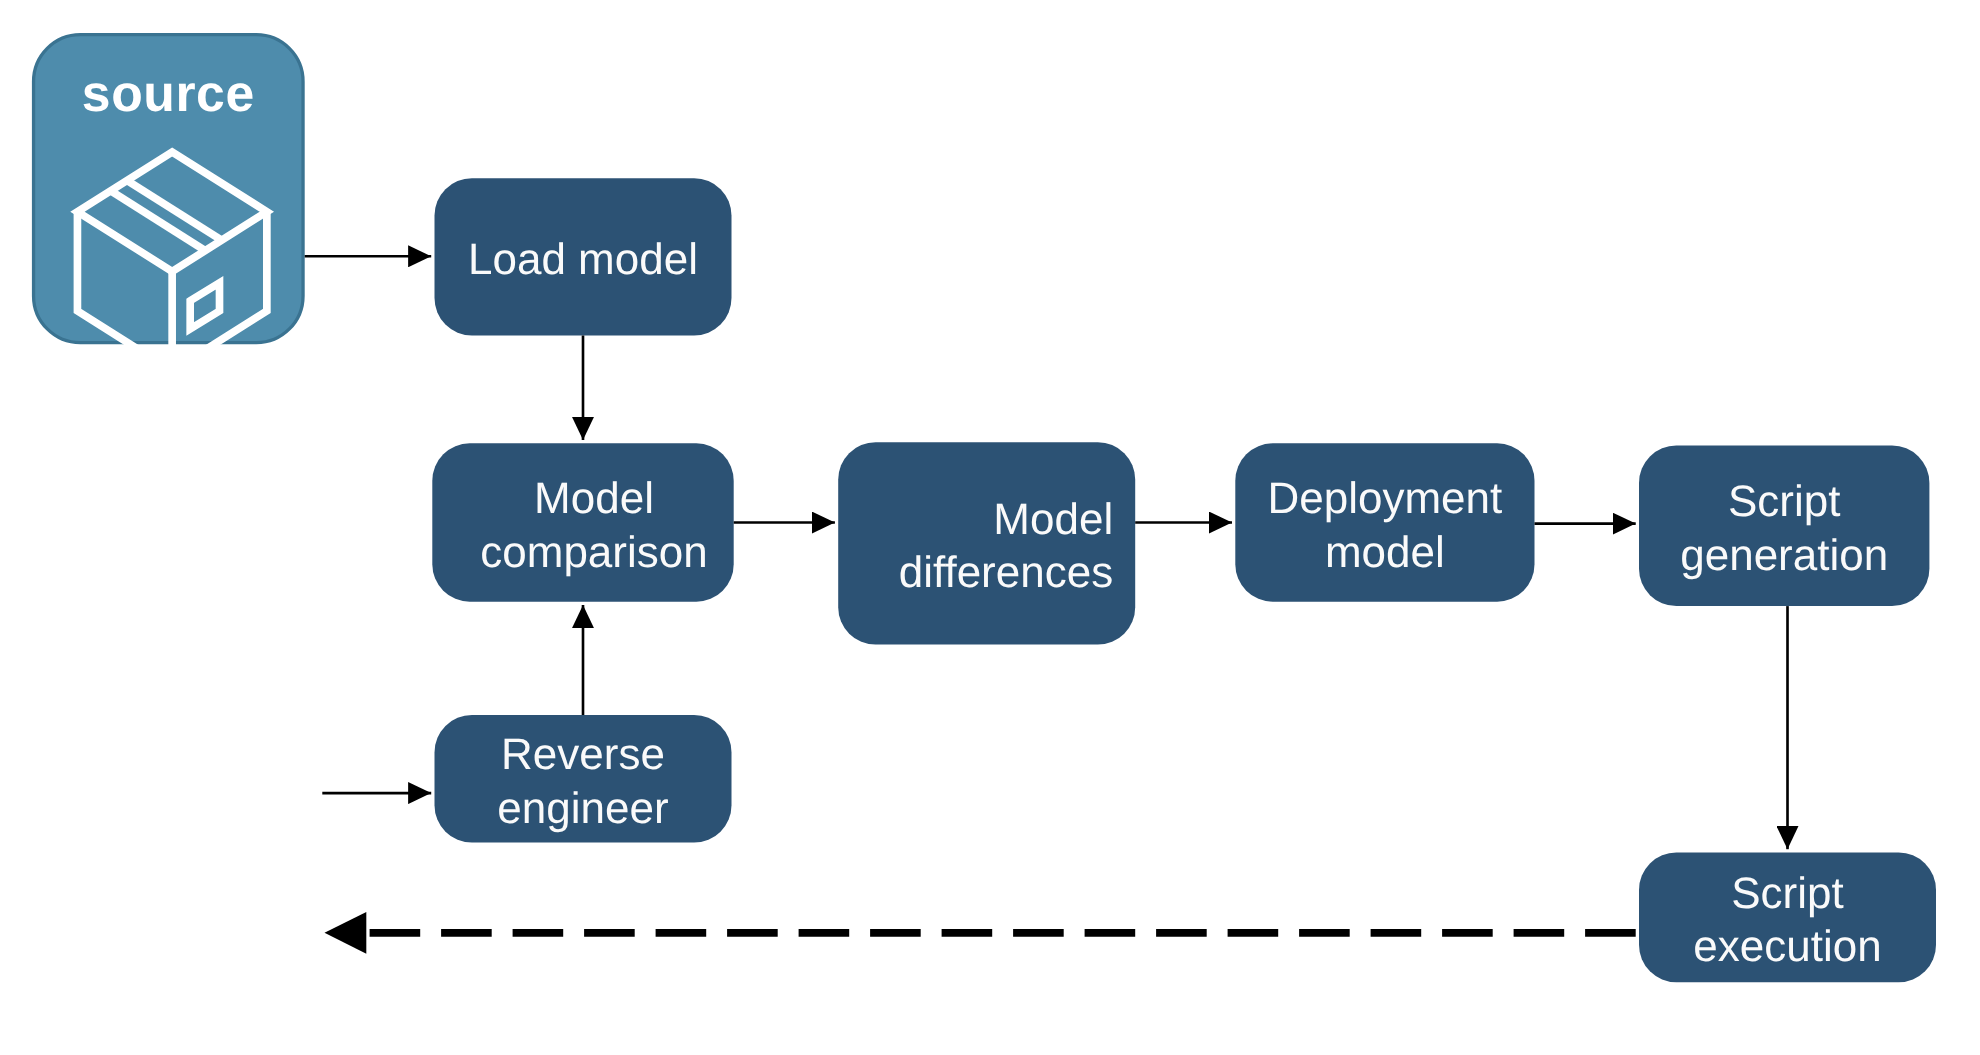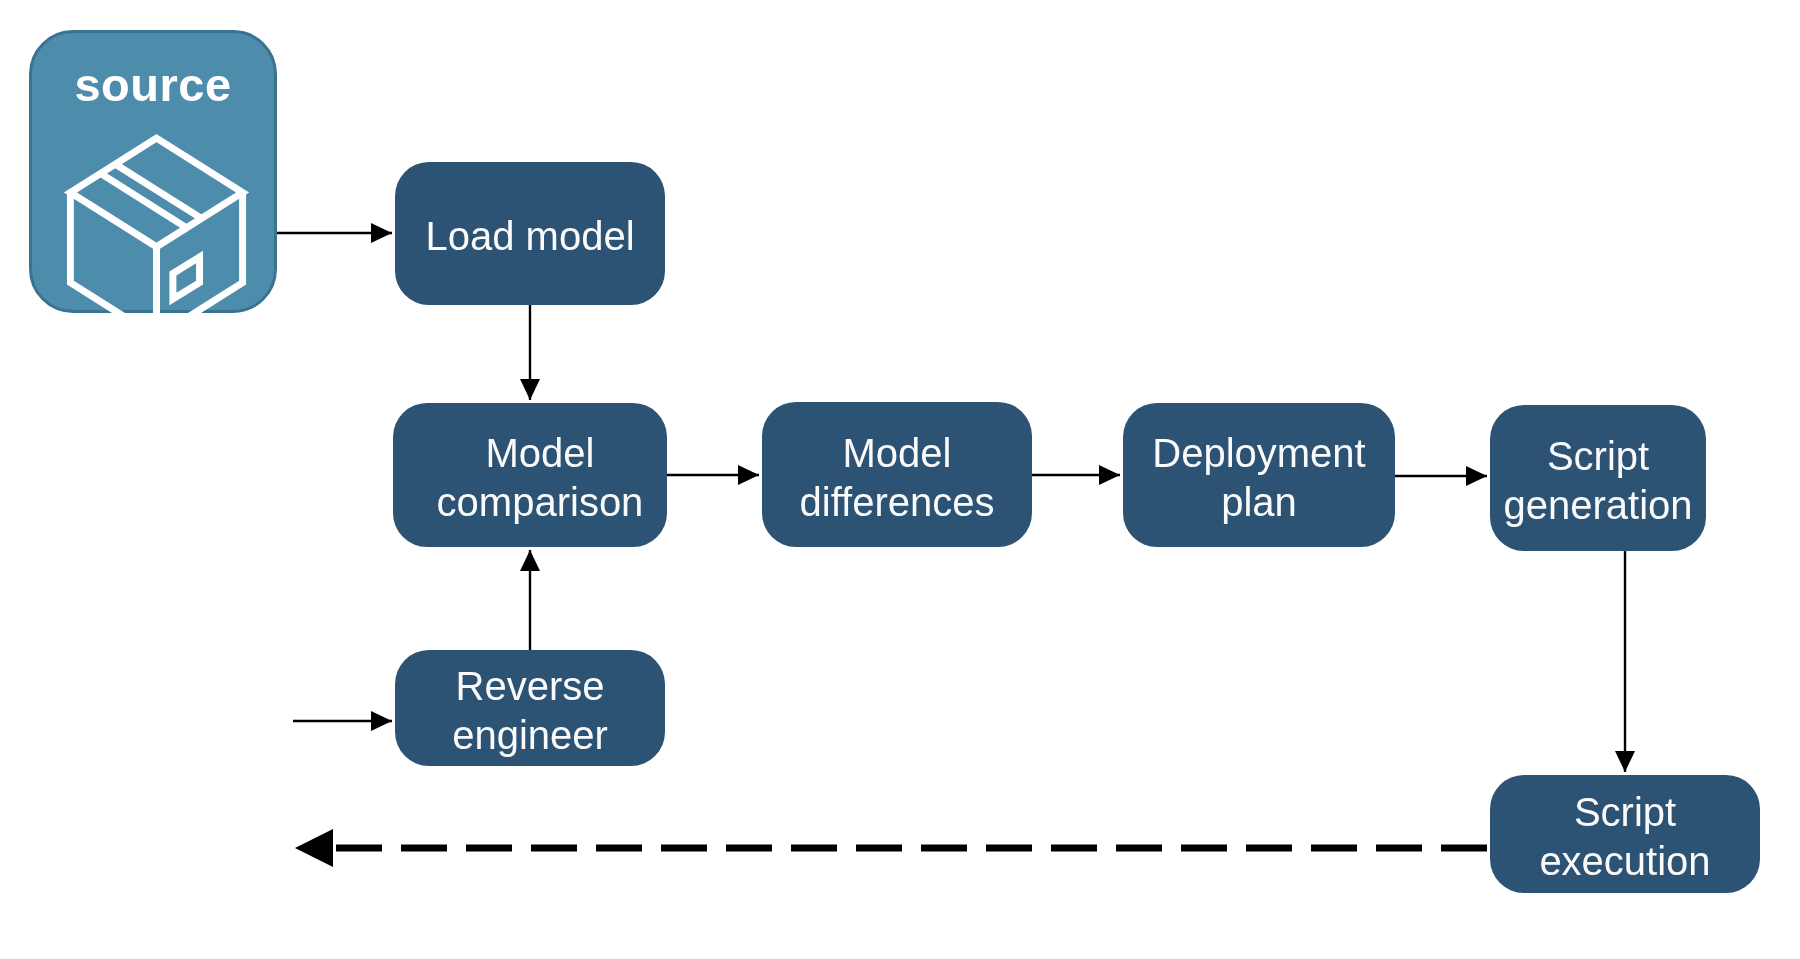--- a/index.html
+++ b/index.html
@@ -52,25 +52,25 @@
         <path d="M58,69 L71,61 L71,73.5 L58,81.5 Z"></path>
       </g>
     </svg>
   </div>
 
 
   <div class="node" style="left:395px;top:162px;width:270px;height:143px;">Load model</div>
 
   <div class="node" style="left:393px;top:403px;width:274px;height:144px;padding-left:40px;">Model comparison</div>
 
-  <div class="node" style="left:762px;top:402px;width:270px;height:145px;">Model differences</div>
+  <div class="node" style="left:762px;top:402px;width:270px;height:184px;text-align:right;">Model differences</div>
 
-  <div class="node" style="left:1123px;top:403px;width:272px;height:144px;">Deployment plan</div>
+  <div class="node" style="left:1123px;top:403px;width:272px;height:144px;">Deployment model</div>
 
-  <div class="node" style="left:1490px;top:405px;width:216px;height:146px;">Script generation</div>
+  <div class="node" style="left:1490px;top:405px;width:264px;height:146px;">Script generation</div>
 
   <div class="node" style="left:395px;top:650px;width:270px;height:116px;">Reverse engineer</div>
 
   <div class="node" style="left:1490px;top:775px;width:270px;height:118px;">Script execution</div>
 
   <svg class="arrows" width="1800" height="959" viewBox="0 0 1800 959">
     <defs>
       <marker id="ah" markerUnits="userSpaceOnUse" markerWidth="23" markerHeight="20" refX="21" refY="10" orient="auto">
         <polygon class="arrow-head" points="0,0 21,10 0,20"></polygon>
       </marker>

